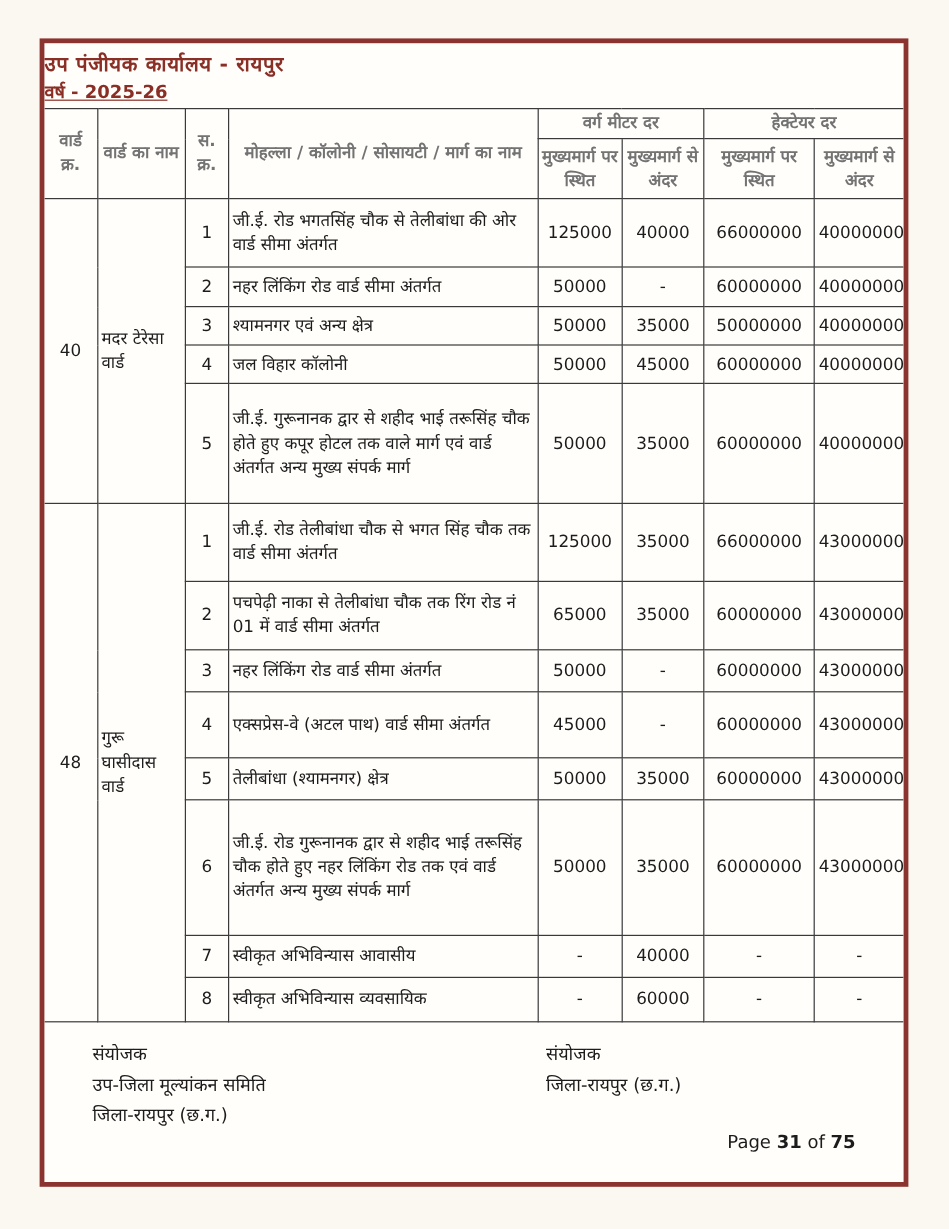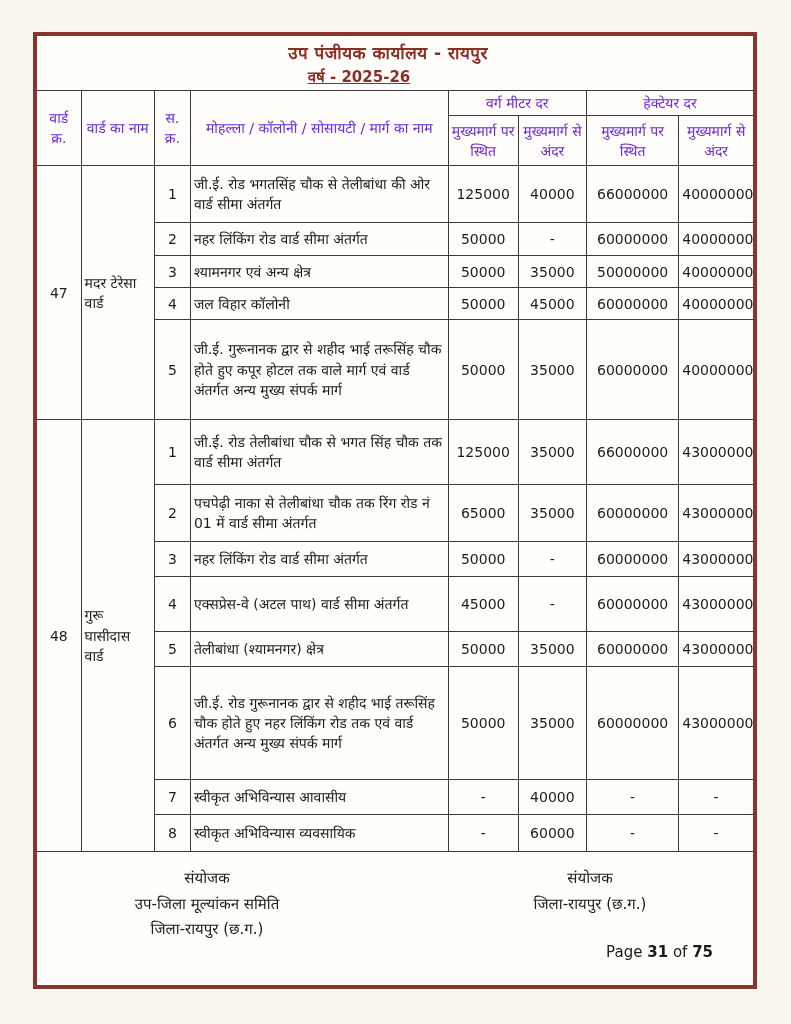--- a/index.html
+++ b/index.html
@@ -17,21 +17,21 @@
     top: 32px;
     width: 724px;
     height: 957px;
     box-sizing: border-box;
     border: 4px solid #8b332f;
     background: #fffefb;
     overflow: hidden;
   }
   .doc-header {
     padding: 5px 10px 4px 0;
-    text-align: center;
+    text-align: left;
     color: #8a2f26;
     font-weight: bold;
   }
   .doc-header .title-line {
     font-size: 17px;
     padding-right: 4px;
     letter-spacing: 0.5px;
   }
   .doc-header .year-line {
     font-size: 15px;
@@ -49,37 +49,37 @@
     padding: 2px 3px;
     vertical-align: middle;
     font-size: 14px;
     line-height: 1.45;
     overflow: hidden;
   }
   
   table.rates tr > *:first-child { border-left: none; }
   table.rates tr > *:last-child { border-right: none; }
   table.rates thead th {
-    color: #6d28d9;
-    font-weight: normal;
+    color: #737373;
+    font-weight: bold;
     text-align: center;
     font-size: 14px;
   }
   td.wardno { text-align: center; font-size: 15px; }
   td.wardname { font-size: 15px; }
   td.sn { text-align: center; font-size: 15px; }
   td.loc { text-align: left; font-size: 15px; padding: 2px 8px; }
   td.num { text-align: center; font-size: 15px; }
   .doc-footer {
     display: flex;
     justify-content: space-between;
     padding: 14px 28px 0 40px;
     font-size: 15px;
   }
-  .sig-block { text-align: center; line-height: 1.7; }
+  .sig-block { text-align: left; line-height: 1.7; }
   .sig-block.left { width: 260px; }
   .sig-block.right { width: 270px; }
   .page-number {
     text-align: right;
     padding-right: 40px;
     font-size: 15px;
     margin-top: 0px;
   }
   .page-number b { font-weight: bold; }
 </style>
@@ -116,21 +116,21 @@
       <tr style="height:50px">
         <th>मुख्यमार्ग पर स्थित</th>
         <th>मुख्यमार्ग से अंदर</th>
         <th>मुख्यमार्ग पर स्थित</th>
         <th>मुख्यमार्ग से अंदर</th>
       </tr>
     </thead>
     <tbody>
 
       <tr style="height:57px">
-        <td class="wardno" rowspan="5">47</td>
+        <td class="wardno" rowspan="5">40</td>
         <td class="wardname" rowspan="5">मदर टेरेसा वार्ड</td>
         <td class="sn">1</td>
         <td class="loc">जी.ई. रोड भगतसिंह चौक से तेलीबांधा की ओर वार्ड सीमा अंतर्गत</td>
         <td class="num">125000</td>
         <td class="num">40000</td>
         <td class="num">66000000</td>
         <td class="num">40000000</td>
       </tr>
       <tr style="height:33px">
         <td class="sn">2</td>

